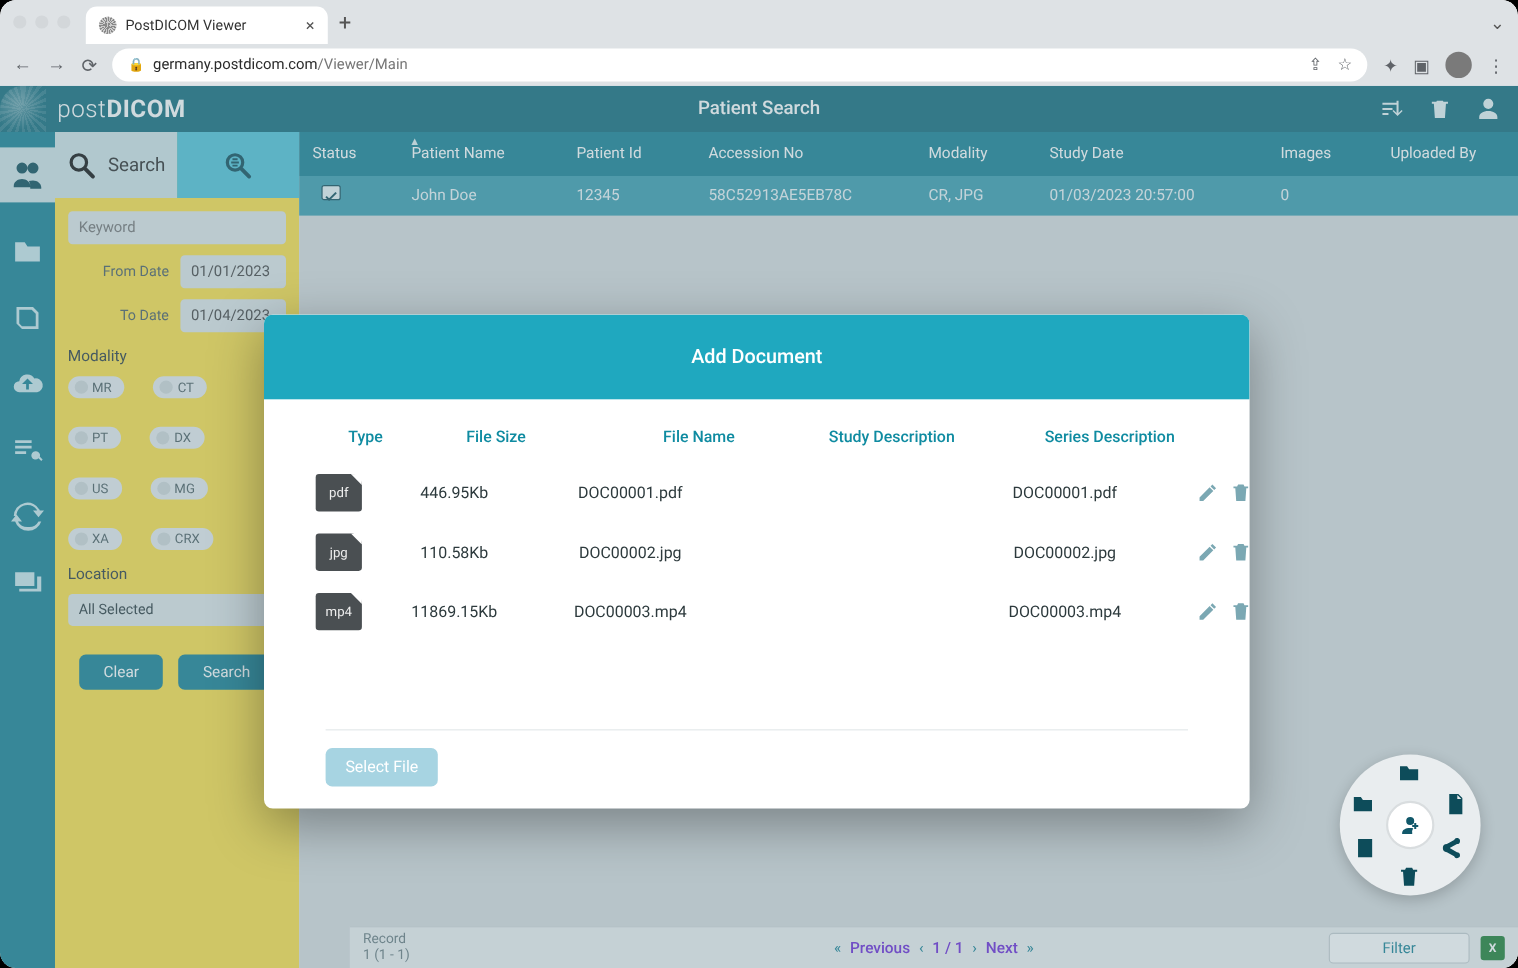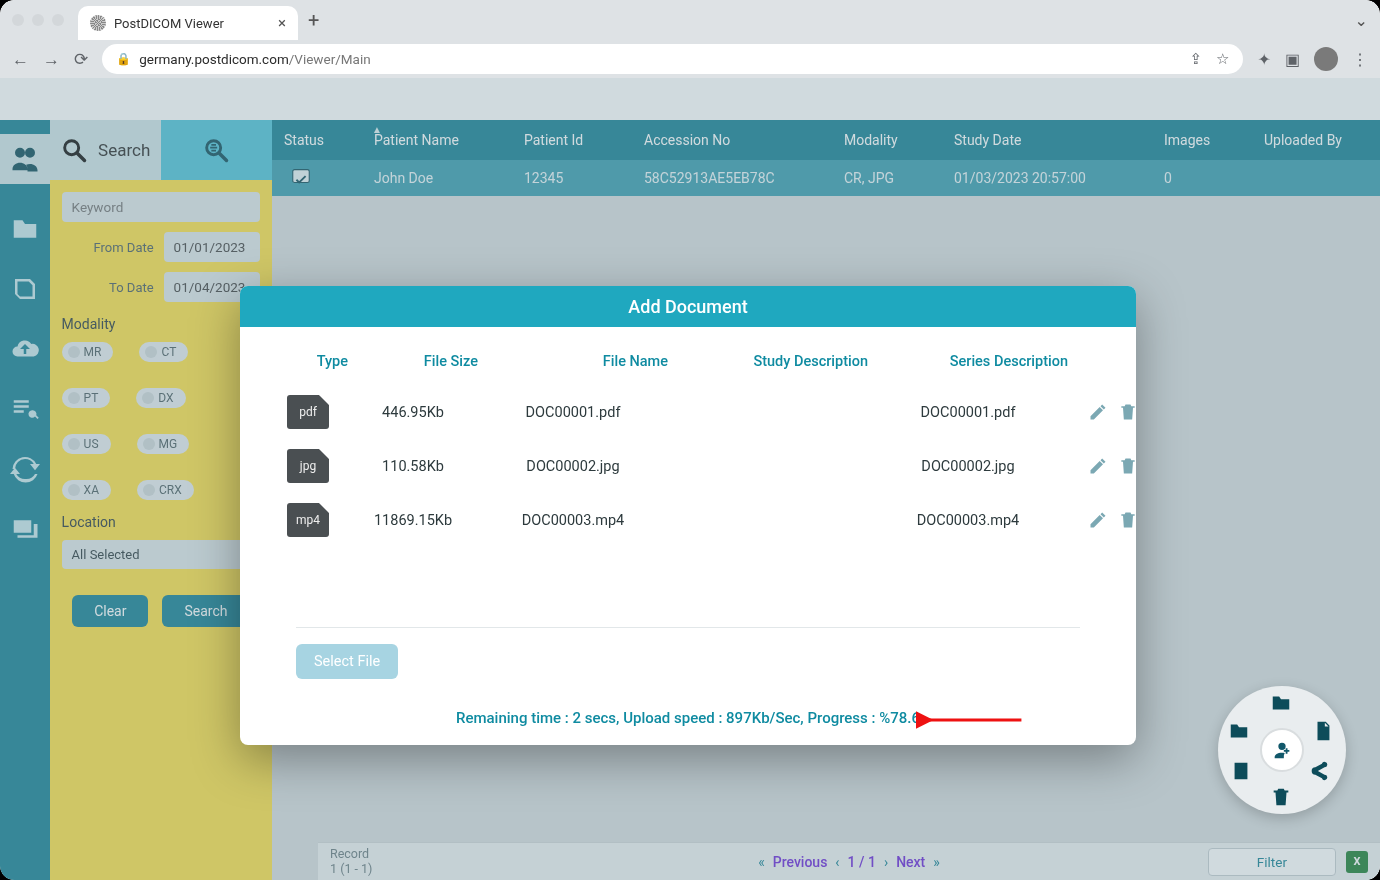--- a/index.html
+++ b/index.html
@@ -74,21 +74,21 @@
 .dim { position:absolute; inset:0; background:rgba(120,150,160,0.35); z-index:5; bottom:0; top:0; }
 
 .footer { position:absolute; bottom:0; left:318px; right:0; height:38px; background:#eef1f2; border-top:1px solid #d2d6d8; display:flex; align-items:center; padding:0 12px; font-size:12.5px; color:#158094; z-index:4; }
 .footer .rec { color:#6a7c80; line-height:1.15; }
 .pager { position:absolute; left:50%; transform:translateX(-50%); display:flex; align-items:center; gap:8px; font-size:14px; }
 .pager .pg { color:#6d28d9; font-weight:500; }
 .filter-btn { margin-left:auto; background:#fff; border:1px solid #c7ced1; border-radius:4px; padding:5px 48px; font-size:13.5px; color:#158094; }
 .xls { width:22px; height:22px; background:#1e7e34; color:#fff; border-radius:3px; margin-left:10px; display:flex; align-items:center; justify-content:center; font-size:11px; font-weight:700; }
 
 .modal { position:absolute; left:240px; top:208px; width:896px; background:#fff; border-radius:8px; box-shadow:0 14px 48px rgba(0,0,0,0.35); z-index:10; overflow:hidden; }
-.modal-header { background:#1fa8bf; color:#fff; text-align:center; font-size:18px; font-weight:500; padding:10px 0; }
+.modal-header { background:#1fa8bf; color:#fff; text-align:center; font-size:18px; font-weight:500; padding:28px 0; }
 .modal-body { padding:18px 28px 6px; }
 .doc-head, .doc-row { display:grid; grid-template-columns: 80px 130px 190px 200px 200px 90px; align-items:center; }
 .doc-head { color:#0f8ba1; font-size:14.5px; font-weight:500; padding:8px 0 14px; border-bottom:1px solid #fff; }
 .doc-head div { text-align:right; }
 .doc-row { padding:10px 0; font-size:14.5px; color:#2d3a3d; }
 .doc-row > div { text-align:center; }
 .type-badge { background:#4a4f52; color:#eee; font-size:12px; border-radius:3px 10px 3px 3px; width:42px; height:34px; display:flex; align-items:center; justify-content:center; margin:0 auto; position:relative; }
 .type-badge::after { content:""; position:absolute; top:0; right:0; width:10px; height:10px; background:#fff; clip-path:polygon(100% 0,0 0,100% 100%); }
 .row-actions { display:flex; gap:10px; justify-content:center; }
 .row-actions svg { width:20px; height:20px; fill:#7ba8b3; }
@@ -144,20 +144,36 @@
     </div>
     <div class="toolbar-icons">
       <span>✦</span>
       <span>▣</span>
       <span class="avatar"></span>
       <span>⋮</span>
     </div>
   </div>
 
   <div class="app">
+    <div class="app-header">
+      <div class="globe"></div>
+      <div class="logo"><span class="thin">post</span><span>DICOM</span></div>
+      <div class="header-title">Patient Search</div>
+      <div class="header-icons">
+        <svg class="hicon" viewBox="0 0 24 24">
+            <path d="M3 6h14v2H3zM3 11h10v2H3zM3 16h6v2H3zM19 4v12l3-3 1 1-5 5-5-5 1-1 3 3V4z"></path>
+          </svg>
+        <svg class="hicon" viewBox="0 0 24 24">
+            <path d="M6 7h12l-1 14H7L6 7zm3-3h6l1 2H8l1-2zM4 5h16v2H4z"></path>
+          </svg>
+        <svg class="hicon" viewBox="0 0 24 24">
+            <path d="M12 12a5 5 0 100-10 5 5 0 000 10zm0 2c-5 0-9 2.5-9 6v2h18v-2c0-3.5-4-6-9-6z"></path>
+          </svg>
+      </div>
+    </div>
 
     <div class="app-body">
       <div class="rail">
         <div class="rail-item active">
             <svg class="rail-icon" viewBox="0 0 24 24" style="fill:#0d4c5a">
               <path d="M8 11a4 4 0 100-8 4 4 0 000 8zm8 0a4 4 0 100-8 4 4 0 000 8zM2 20c0-3 3-5 6-5s6 2 6 5v1H2zm12 0c0-1.3-.4-2.5-1.1-3.5 1-.3 2-.5 3.1-.5 3 0 6 2 6 5v1h-8z"></path>
             </svg>
           </div>
         <svg class="rail-icon" viewBox="0 0 24 24">
             <path d="M3 5h7l2 3h9v11H3z"></path>
@@ -319,33 +335,20 @@
                 <svg viewBox="0 0 24 24">
                   <path d="M6 7h12l-1 14H7zM4 5h16v2H4zM9 3h6l1 2H8z"></path>
                 </svg>
               </div>
             </div>
           </div>
         <div class="modal-footer-area">
           <button class="select-file">Select File</button>
         </div>
       </div>
-      <div class="progress-line">
-        <span>Remaining time : 2 secs, Upload speed : 897Kb/Sec, Progress : %78.6</span>
-        <span class="arrow">
-          <svg viewBox="0 0 120 30">
-              <defs>
-                <marker id="ah" markerWidth="10" markerHeight="10" refX="2" refY="5" orient="auto">
-                  <path d="M10 0L0 5l10 5z" fill="#e11"></path>
-                </marker>
-              </defs>
-              <line x1="115" y1="15" x2="12" y2="15" stroke="#e11" stroke-width="3.5" marker-end="url(#ah)"></line>
-            </svg>
-        </span>
-      </div>
     </div>
 
     <div class="radial">
       <div class="center">
           <svg viewBox="0 0 24 24">
             <path d="M12 12a4 4 0 100-8 4 4 0 000 8zm6 0h2v2h-2v2h-2v-2h-2v-2h2v-2h2zM4 20c0-3 3-5 8-5 1.1 0 2.1.1 3 .3A7 7 0 0014 20v1H4z"></path>
           </svg>
         </div>
       <div class="it i0"><svg viewBox="0 0 24 24">
             <path d="M3 5h7l2 3h9v11H3z"></path>

